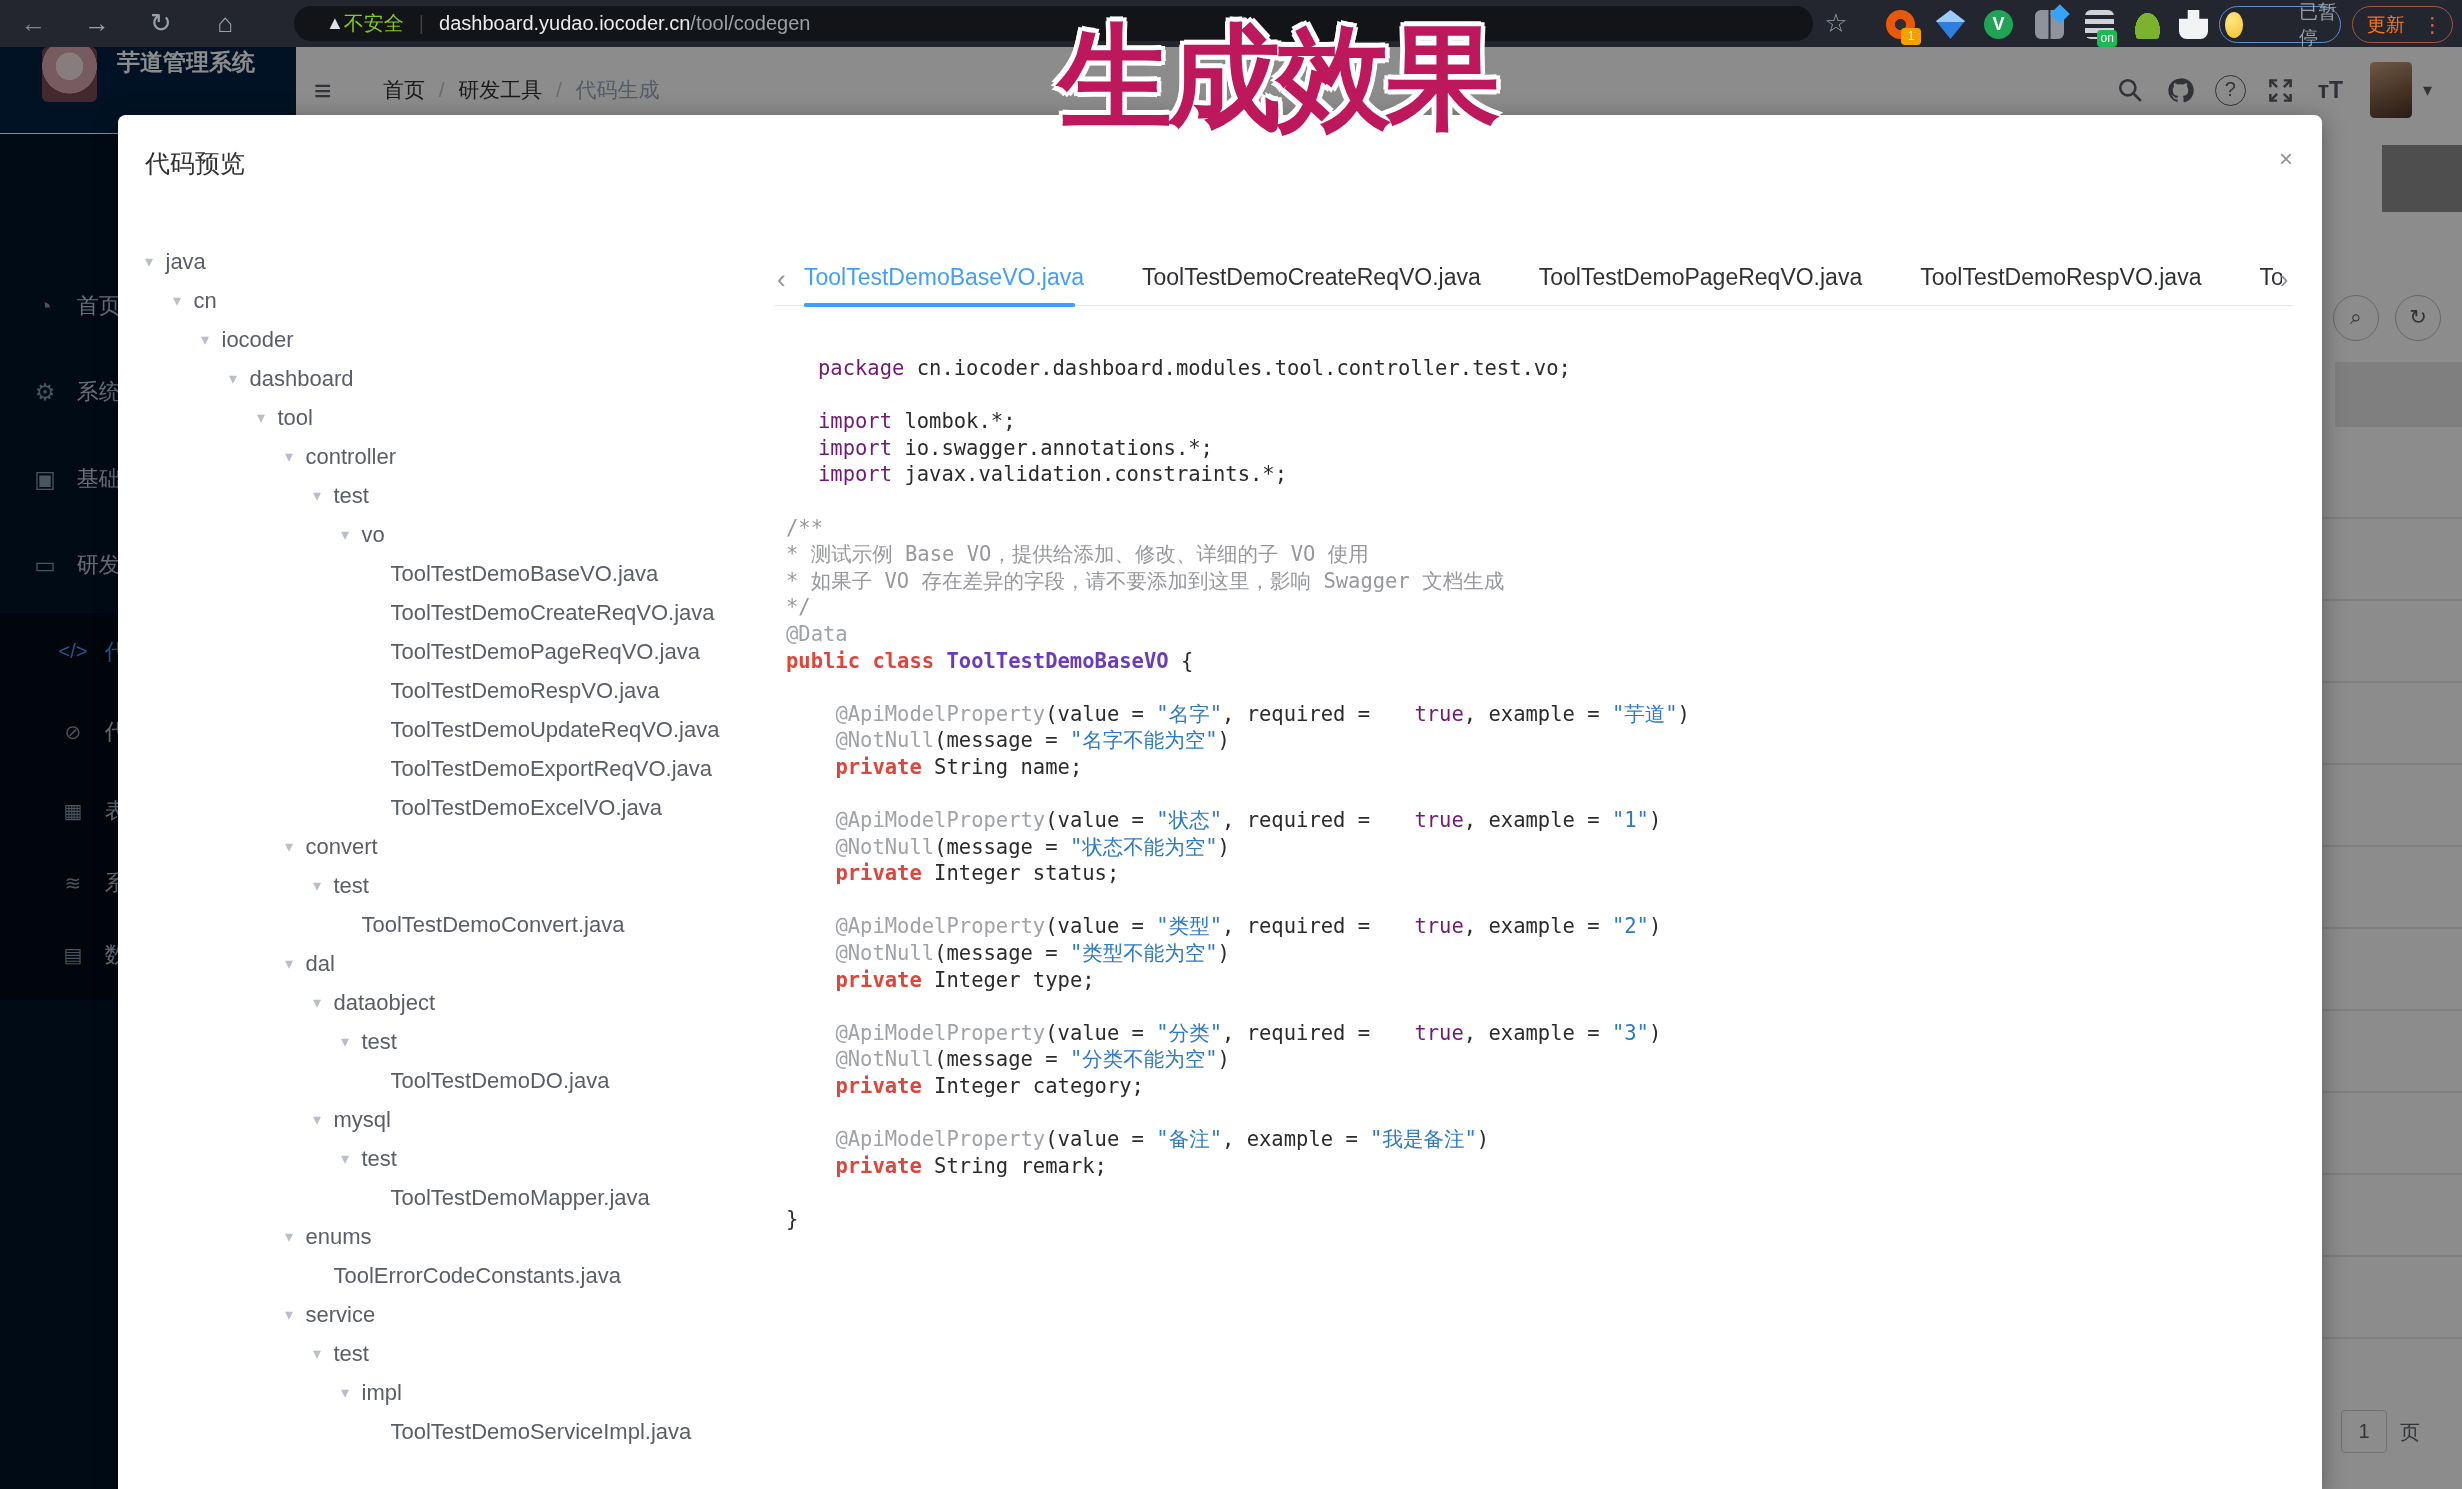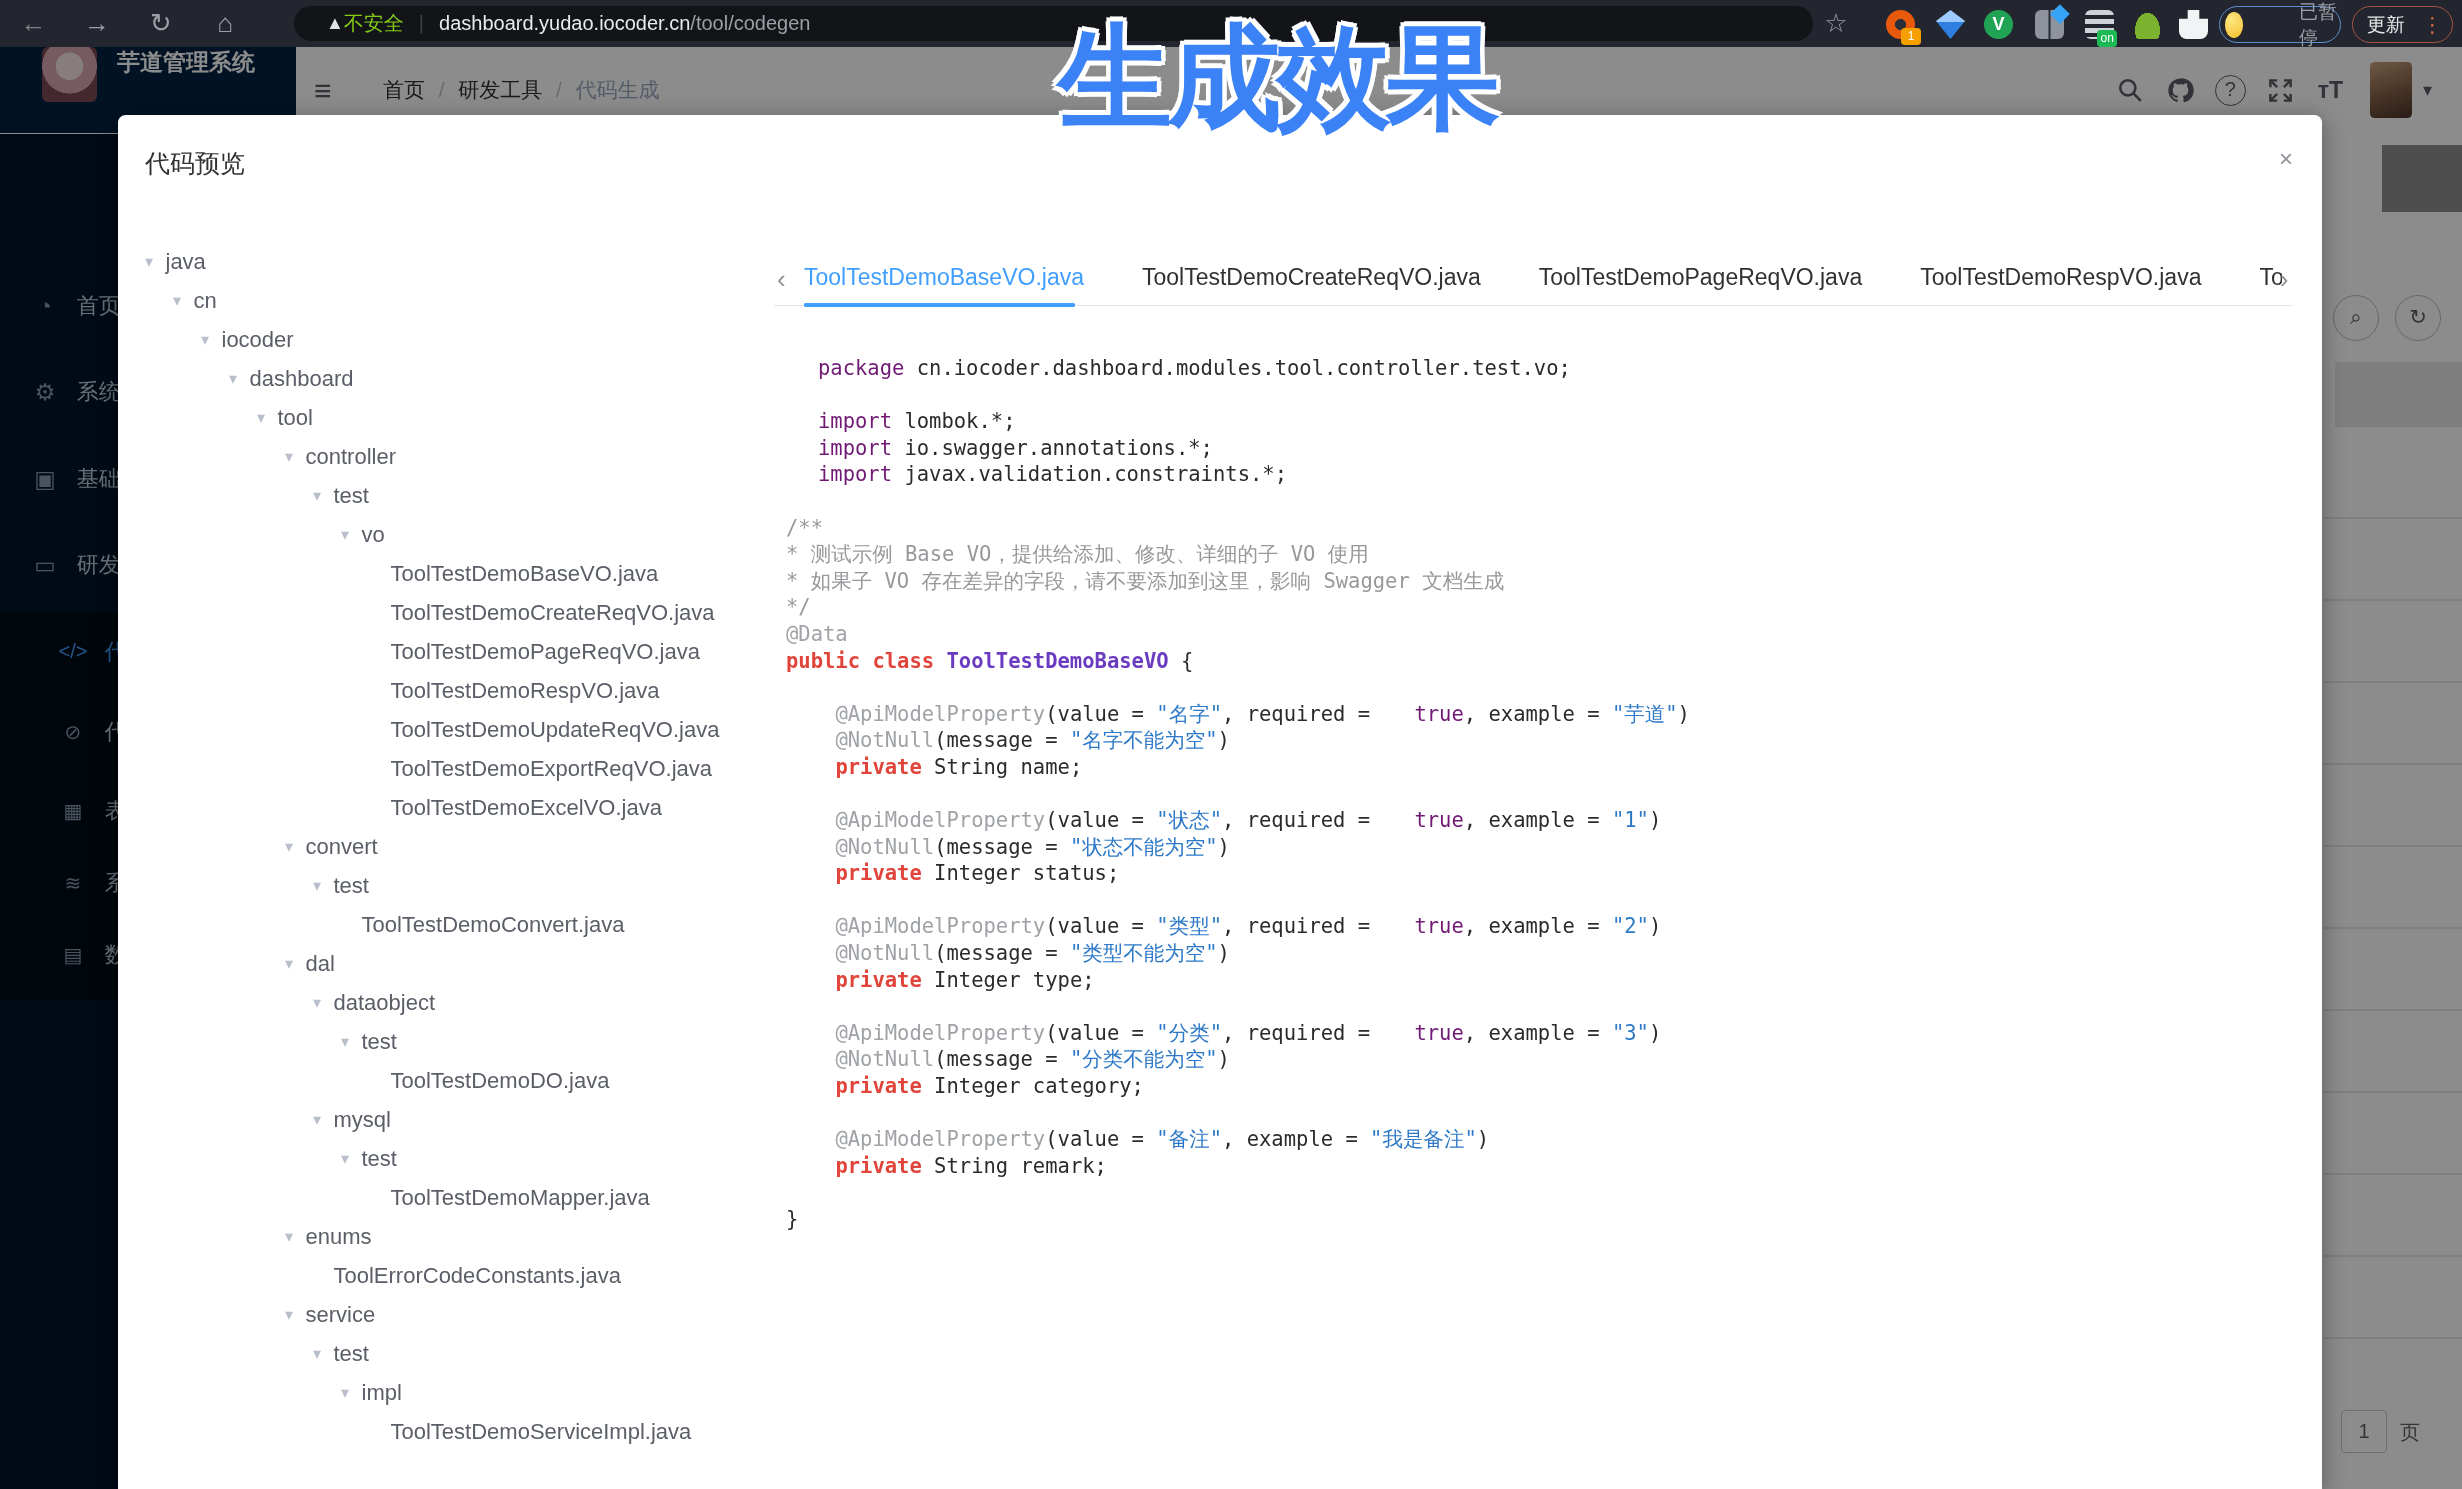--- a/index.html
+++ b/index.html
@@ -17,21 +17,21 @@
   .url-path{color:#9aa0a6;}
   .ext{position:absolute;top:10px;width:29px;height:29px;border-radius:6px;}
   .badge{position:absolute;right:-6px;bottom:-6px;min-width:15px;height:16.7px;border-radius:3.8px;background:#f59f00;
     color:#fff;font-size:12px;line-height:16.7px;text-align:center;padding:0 2.3px;}
   .pause-pill{position:absolute;left:2219px;top:6px;width:120px;height:35px;border:1.5px solid #5e8fd3;border-radius:19px;
     display:flex;align-items:center;gap:48px;}
   .emoji-face{width:26px;height:26px;border-radius:50%;background:radial-gradient(circle at 35% 30%,#ffe680,#f6c02d);margin-left:4.6px;}
   .pause-label{color:#9aa0a6;font-size:19px;margin-left:7.6px;}
   .update-pill{position:absolute;left:2352px;top:6px;width:99px;height:35px;border:1.5px solid #a8543f;border-radius:19px;
     display:flex;align-items:center;justify-content:space-between;}
-  .update-label{color:#e5e5e5;font-size:19px;margin-left:13.7px;}
+  .update-label{color:#f97316;font-size:19px;margin-left:13.7px;}
   .update-dots{color:#d3663f;font-size:21px;margin-right:9px;}
 
   
   .app-header{position:absolute;left:0;top:47px;width:2462px;height:86px;background:#fff;}
   .logo-block{position:absolute;left:0;top:0;width:296px;height:86px;background:#002140;display:flex;align-items:flex-start;}
   .logo-avatar{width:55px;height:55px;border-radius:6px;margin-left:42px;
     background:radial-gradient(circle at 50% 35%,#f7e3e6 0 30%,#d8a7b0 31% 60%,#7a4a55 61%);}
   .logo-title{color:#fff;font-size:23px;font-weight:600;margin-left:20px;white-space:nowrap;}
   .hamburger{position:absolute;left:314px;top:27px;font-size:30px;color:#5a5e66;}
   .crumbs{position:absolute;left:383px;top:0;height:86px;display:flex;align-items:center;font-size:21px;color:#303133;}
@@ -97,21 +97,21 @@
   .code-line{white-space:pre;min-height:26.6px;}
   .tk-k{color:#701a75;margin-left:32px;}
   .tk-kb{color:#e0443a;font-weight:bold;}
   .tk-an{color:#9fa2a6;}
   .tk-c{color:#96989b;}
   .tk-s{color:#2d79c7;}
   .tk-t{color:#6a3ac0;font-weight:bold;}
   .tk-p{color:#2b2b2b;}
 
   
-  .annotation{position:absolute;left:1058px;top:1.5px;z-index:60;font-size:114px;font-weight:bold;color:#3b82f6;
+  .annotation{position:absolute;left:1058px;top:1.5px;z-index:60;font-size:114px;font-weight:bold;color:#be185d;
     letter-spacing:-4.6px;white-space:nowrap;
     text-shadow:-4.6px 0 0 #fff,4.6px 0 0 #fff,0 -4.6px 0 #fff,0 4.6px 0 #fff,
                 -3.8px -3.8px 0 #fff,3.8px -3.8px 0 #fff,-3.8px 3.8px 0 #fff,3.8px 3.8px 0 #fff;}
 
   svg{display:block;}
 </style>
 </head>
 <body>
 
 <div class="screen">

